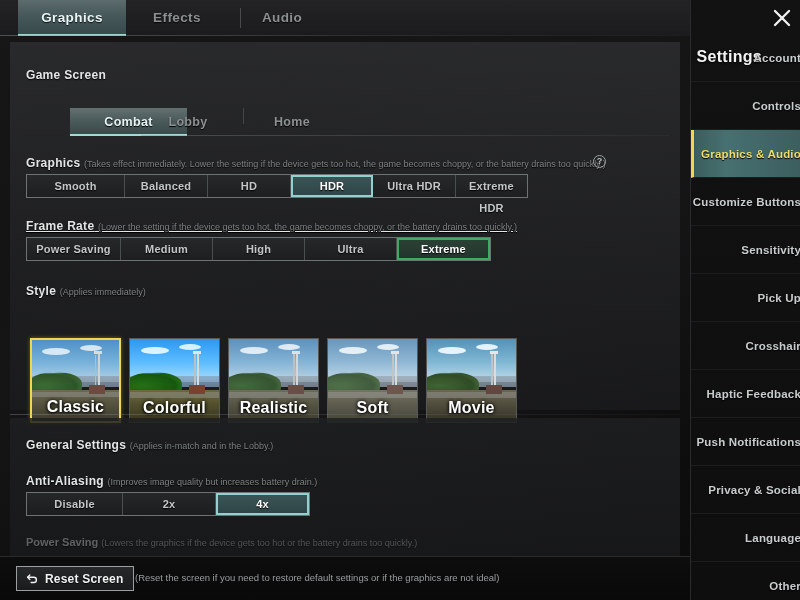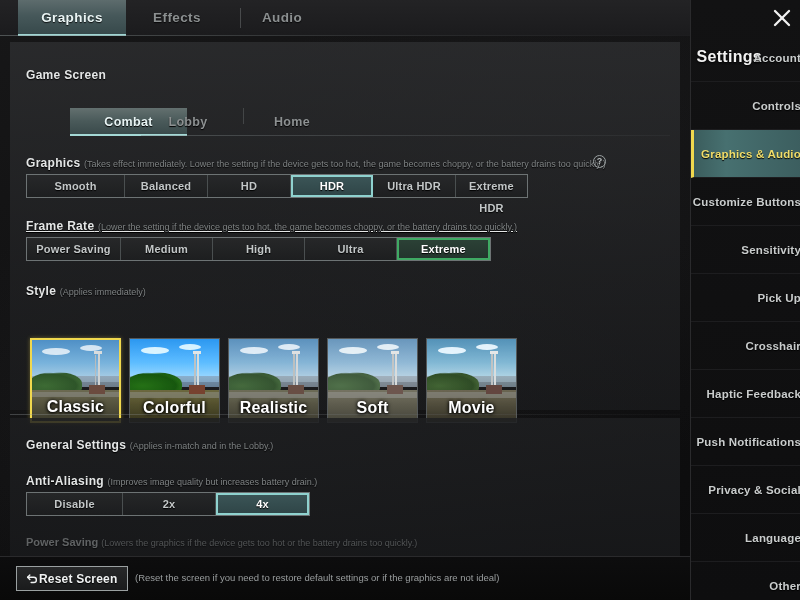--- a/index.html
+++ b/index.html
@@ -190,21 +190,21 @@
   #bottombar {
     position: absolute; left: 0; bottom: 0; width: 690px; height: 44px;
     background: linear-gradient(180deg, #0d0d0e 0%, #090909 100%);
     border-top: 1px solid #2a2a2c;
   }
   #reset-btn {
     position: absolute; left: 16px; top: 9px; height: 25px;
     padding: 0 10px 0 8px;
     border: 1px solid #9aa0a1;
     background: linear-gradient(180deg, #272829 0%, #1a1b1c 100%);
-    display: flex; align-items: center; cursor: pointer;
+    display: flex; align-items: center; gap: 6px; cursor: pointer;
   }
   #reset-label { font-size: 12px; font-weight: 700; color: #f0f2f2;
     text-shadow: 0 1px 1px #000; letter-spacing: .2px; }
   #reset-desc {
     position: absolute; left: 135px; top: 15px;
     font-size: 9.5px; color: #9a9e9f; letter-spacing: 0;
   }
 </style>
 </head>
 <body>

